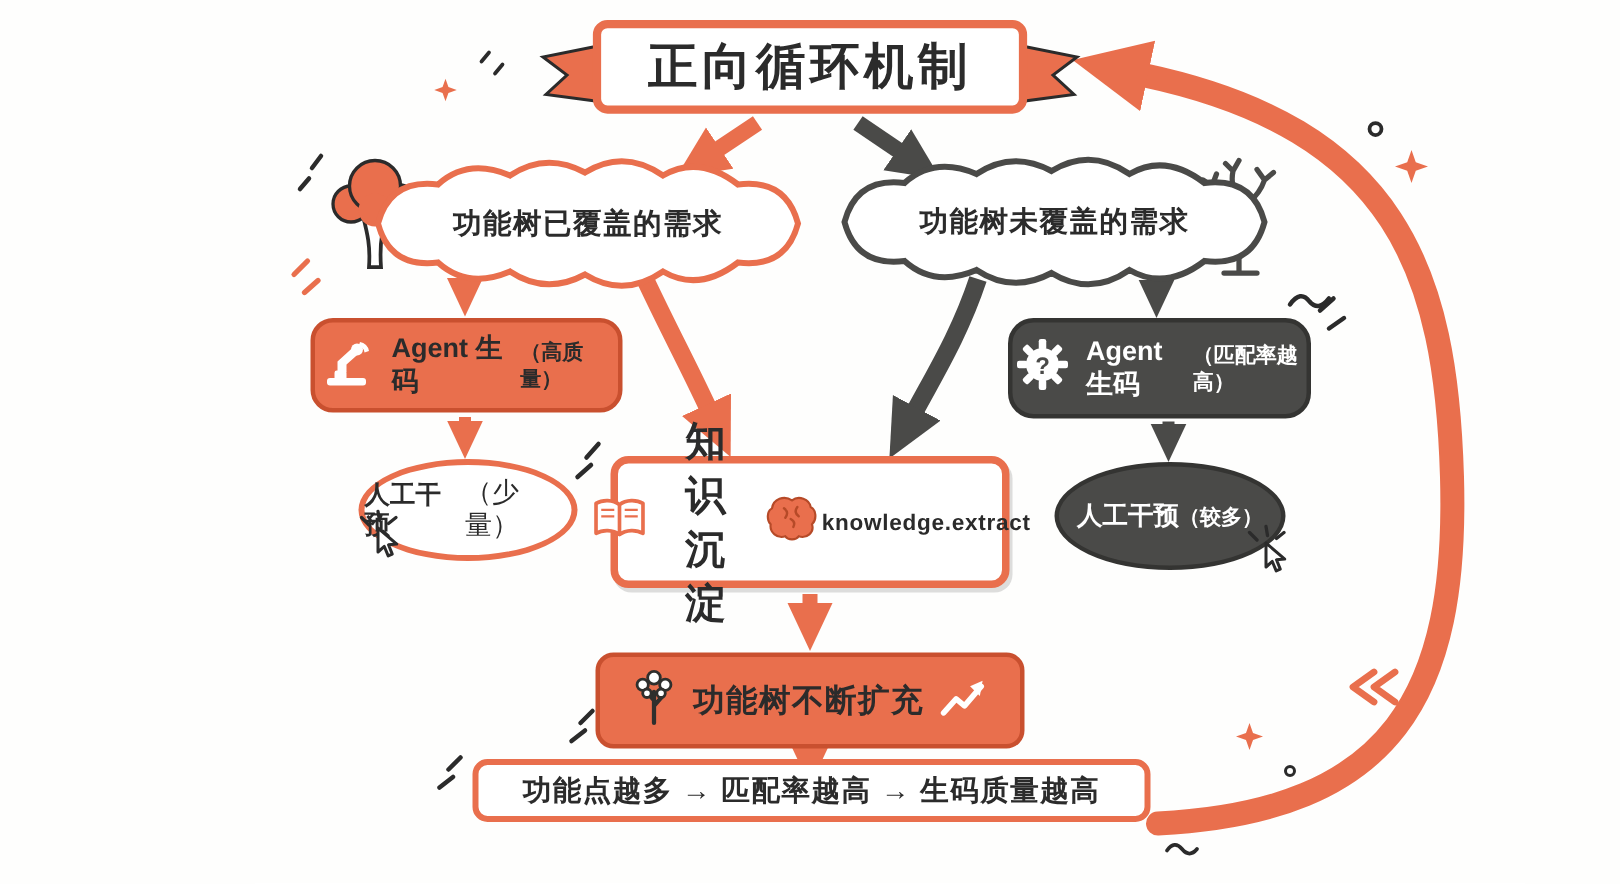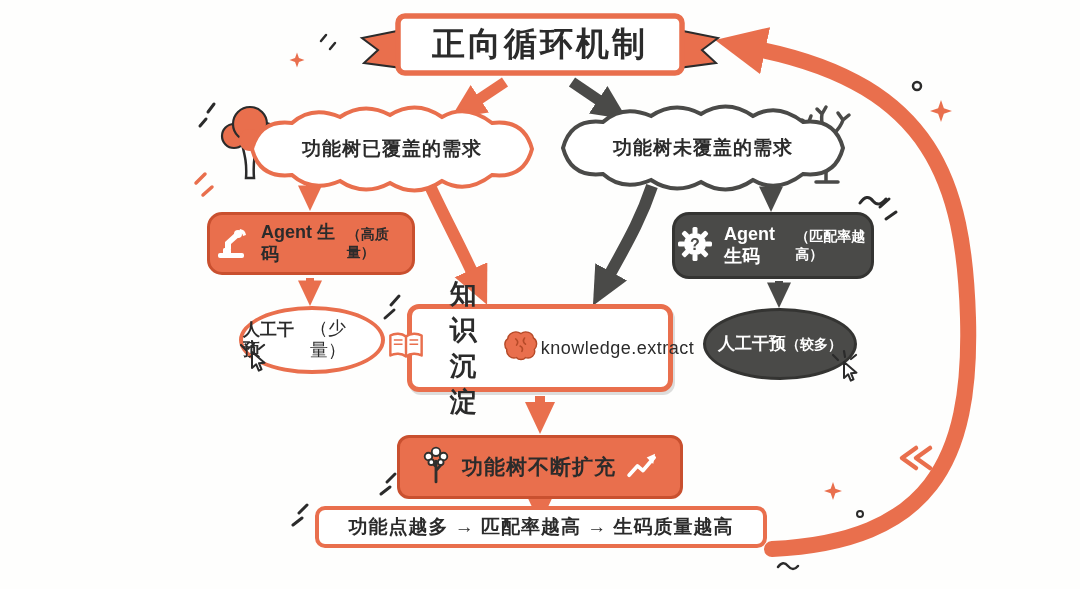--- a/index.html
+++ b/index.html
@@ -45,21 +45,21 @@
   .manual-right{left:703px;top:308px;width:154px;height:72px;background:var(--dark);
     border:3px solid #343432;border-radius:50%;line-height:1.2}
   .manual-right .l1{font-size:17px;font-weight:900;color:#fff}
   .manual-right .l2{font-size:14px;font-weight:800;color:#fff}
 
   .knowledge{left:407px;top:304px;width:266px;height:88px;background:#fff;
     border:5px solid var(--accent);border-radius:12px;gap:2px;
     box-shadow:2px 3px 0 rgba(70,70,70,.18)}
   .knowledge .row{display:flex;align-items:center;gap:24px}
   .knowledge .title{font-size:27px;font-weight:900;color:var(--ink);letter-spacing:2px}
-  .knowledge .sub{font-size:18px;font-weight:400;color:var(--ink);letter-spacing:.5px}
+  .knowledge .sub{font-size:15px;font-weight:700;color:var(--ink);letter-spacing:.5px}
 
   .expand{left:397px;top:435px;width:286px;height:64px;background:var(--accent);
     border:3px solid var(--accent_deep);border-radius:12px;display:flex;align-items:center;
     justify-content:center;gap:10px}
   .expand .label{font-size:21px;font-weight:900;color:var(--ink);letter-spacing:1px}
 
   .conclusion{left:315px;top:506px;width:452px;height:42px;background:#fff;
     border:4px solid var(--accent);border-radius:10px}
   .conclusion .label{font-size:19px;font-weight:900;color:var(--ink);letter-spacing:1px}
 

